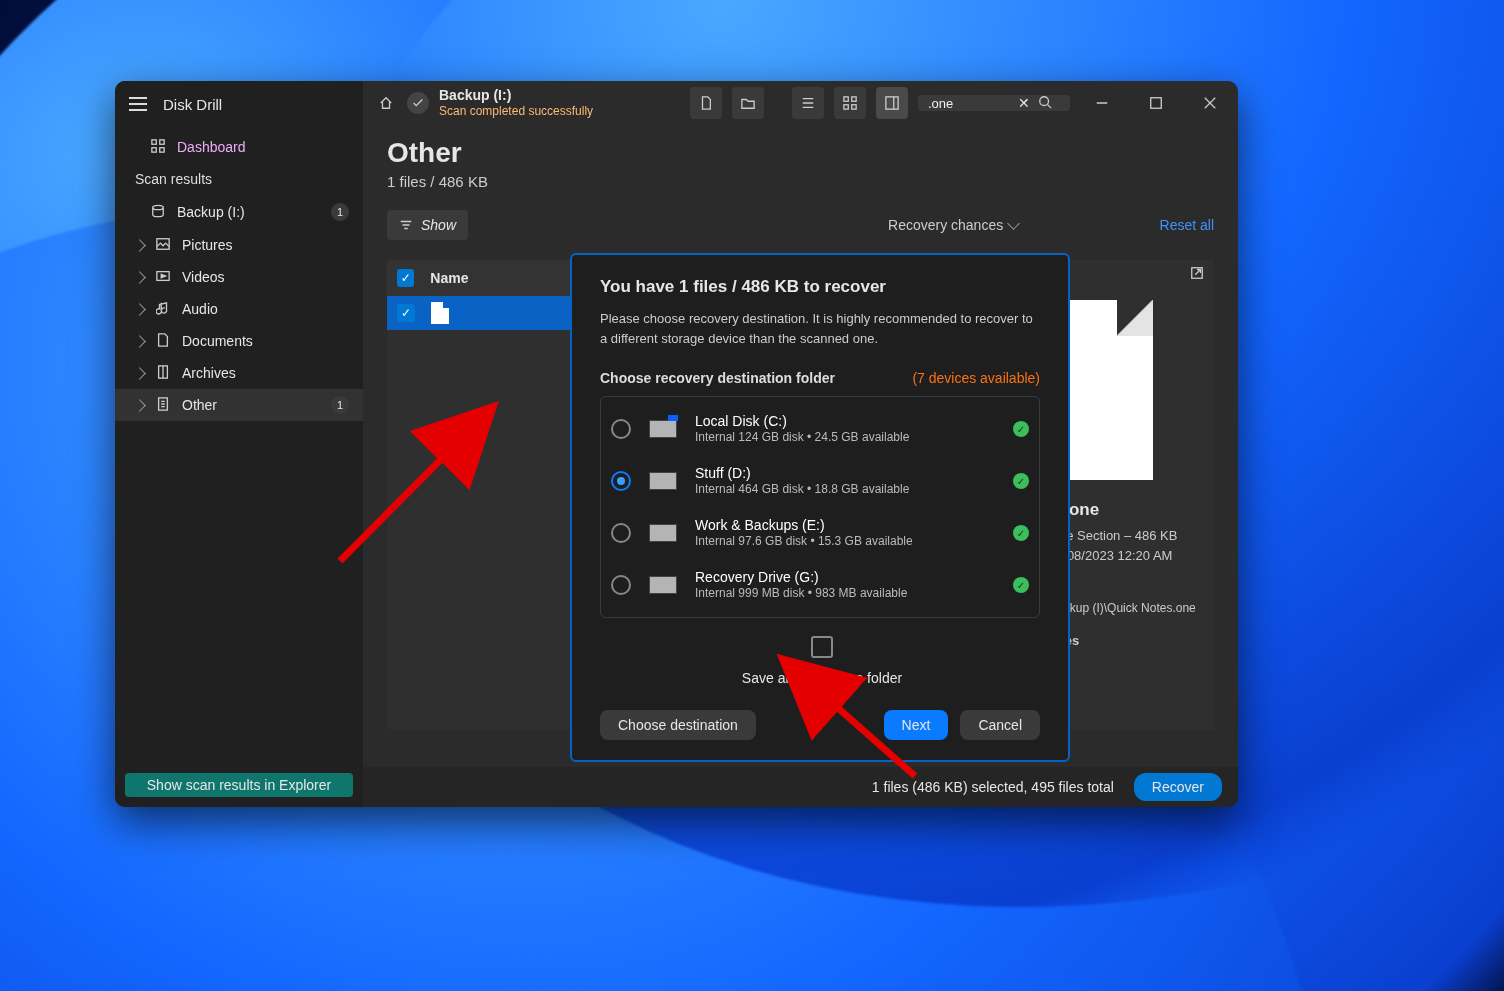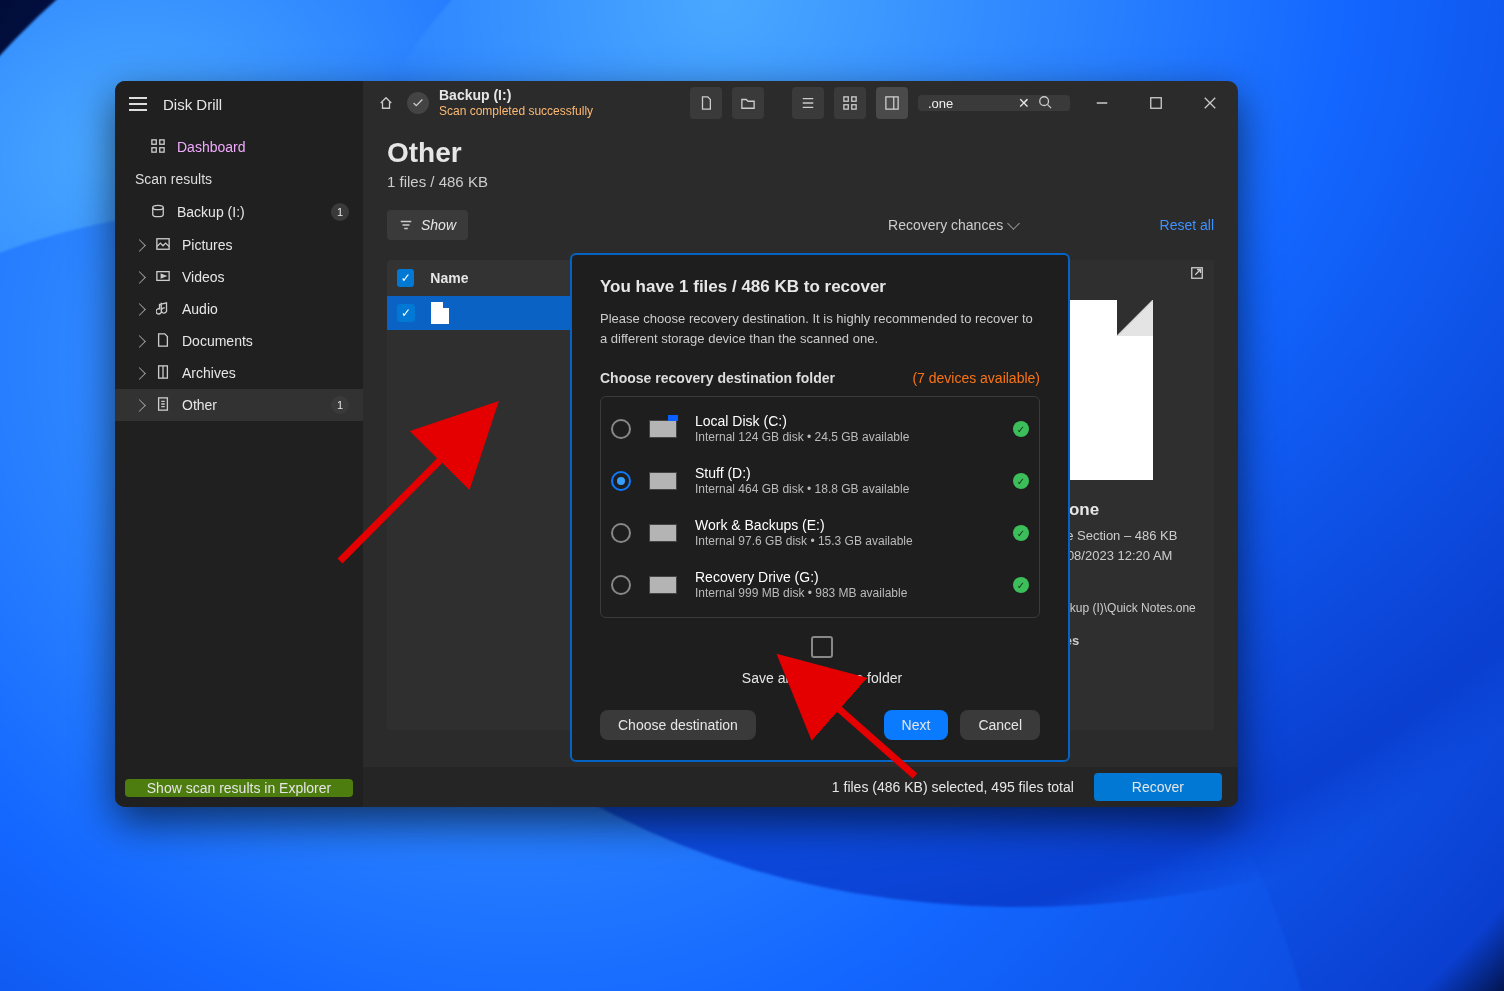--- a/index.html
+++ b/index.html
@@ -120,23 +120,23 @@
     border-right: 1.5px solid #999;
     border-bottom: 1.5px solid #999;
     transform: rotate(-45deg);
     flex: 0 0 8px;
   }
   .sb-footer {
     margin-top: auto;
     padding: 10px;
   }
   .sb-footer-btn {
-    background: #4d7c0f;
+    background: #0f766e;
     border-radius: 4px;
-    height: 18px;
+    height: 24px;
     display: flex;
     align-items: center;
     justify-content: center;
     cursor: pointer;
   }
 
   
   .main {
     position: absolute;
     left: 248px; top: 0; right: 0; bottom: 0;
@@ -307,23 +307,23 @@
     height: 40px;
     background: #252525;
     display: flex;
     align-items: center;
     justify-content: flex-end;
     padding: 0 16px;
     gap: 20px;
   }
   .recover-btn {
     background: #0078d4;
-    border-radius: 4px;
+    border-radius: 12px;
     height: 28px;
-    padding: 0 38px;
+    padding: 0 18px;
     display: flex;
     align-items: center;
     cursor: pointer;
   }
 
   
   .modal {
     position: absolute;
     left: 455px; top: 172px;
     width: 440px;

